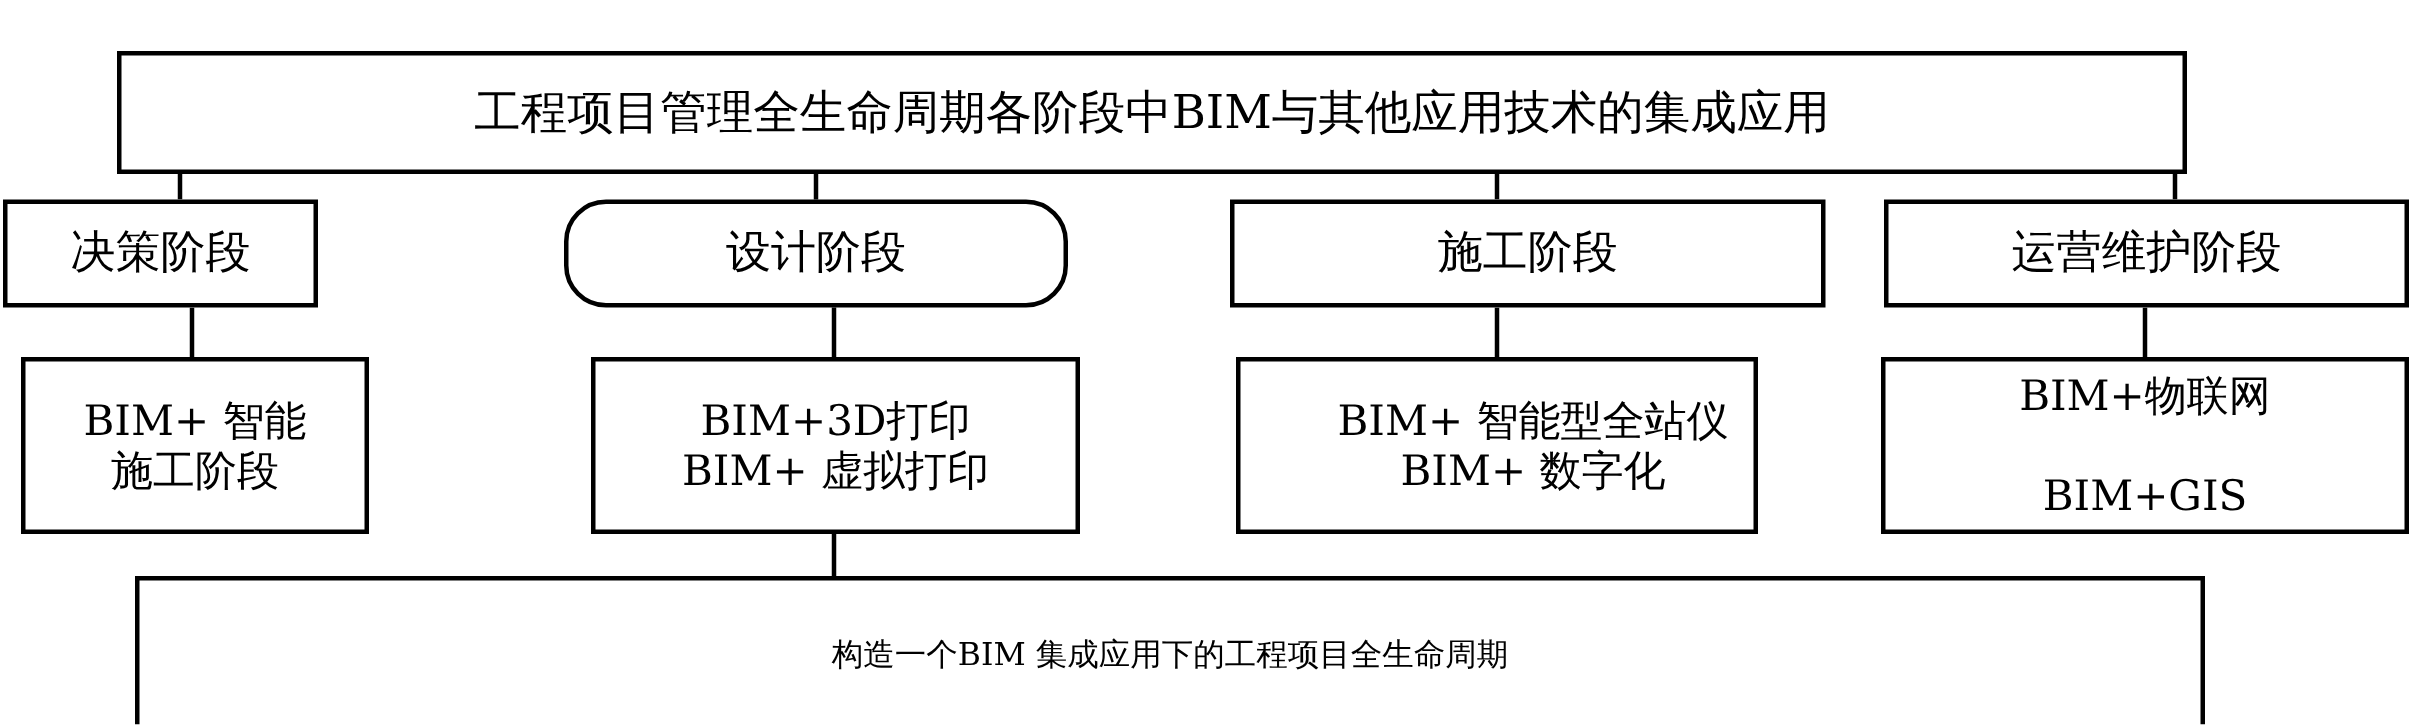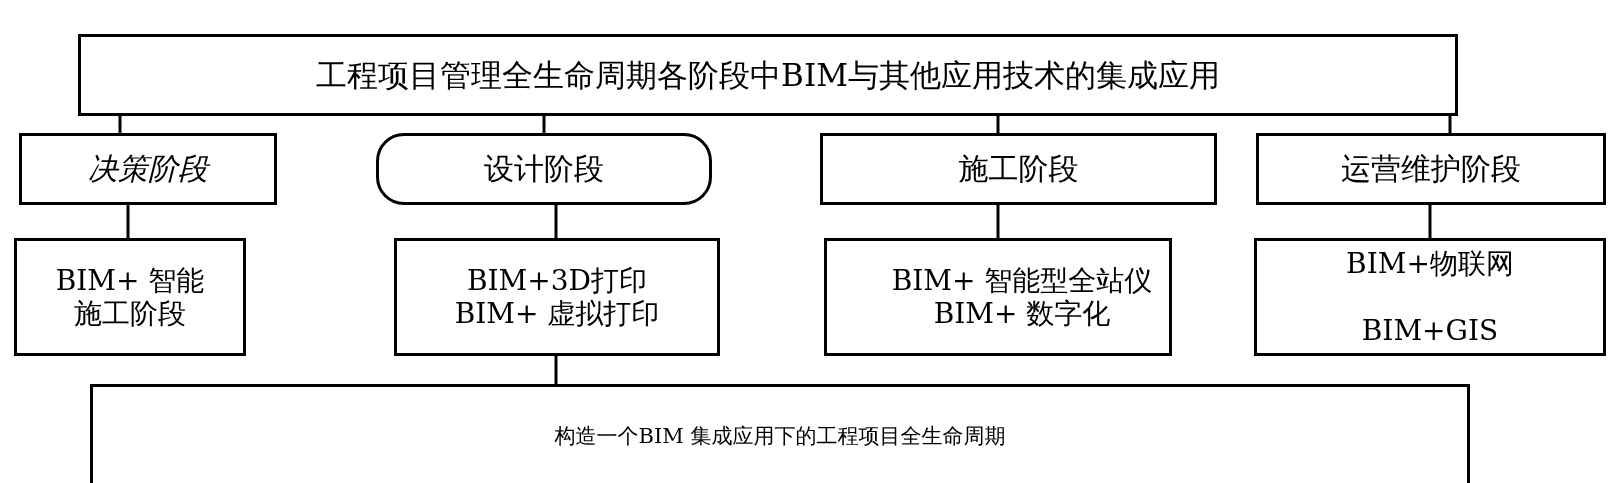--- a/index.html
+++ b/index.html
@@ -46,21 +46,21 @@
     font-size: 31px;
     margin-top: 28px;
   }
 
   
   .phase-box {
     top: 133px;
     height: 72px;
     font-size: 30px;
   }
-  #phase-box-0 { left: 19px;    width: 258px; font-style: italic; }
+  #phase-box-0 { left: 2px;    width: 210px; }
   #phase-box-1 { left: 376px;  width: 336px; border-radius: 28px; }
   #phase-box-2 { left: 820px;  width: 397px; }
   #phase-box-3 { left: 1256px; width: 350px; }
 
   
   .tech-box {
     top: 238px;
     height: 118px;
     font-size: 28px;
   }

